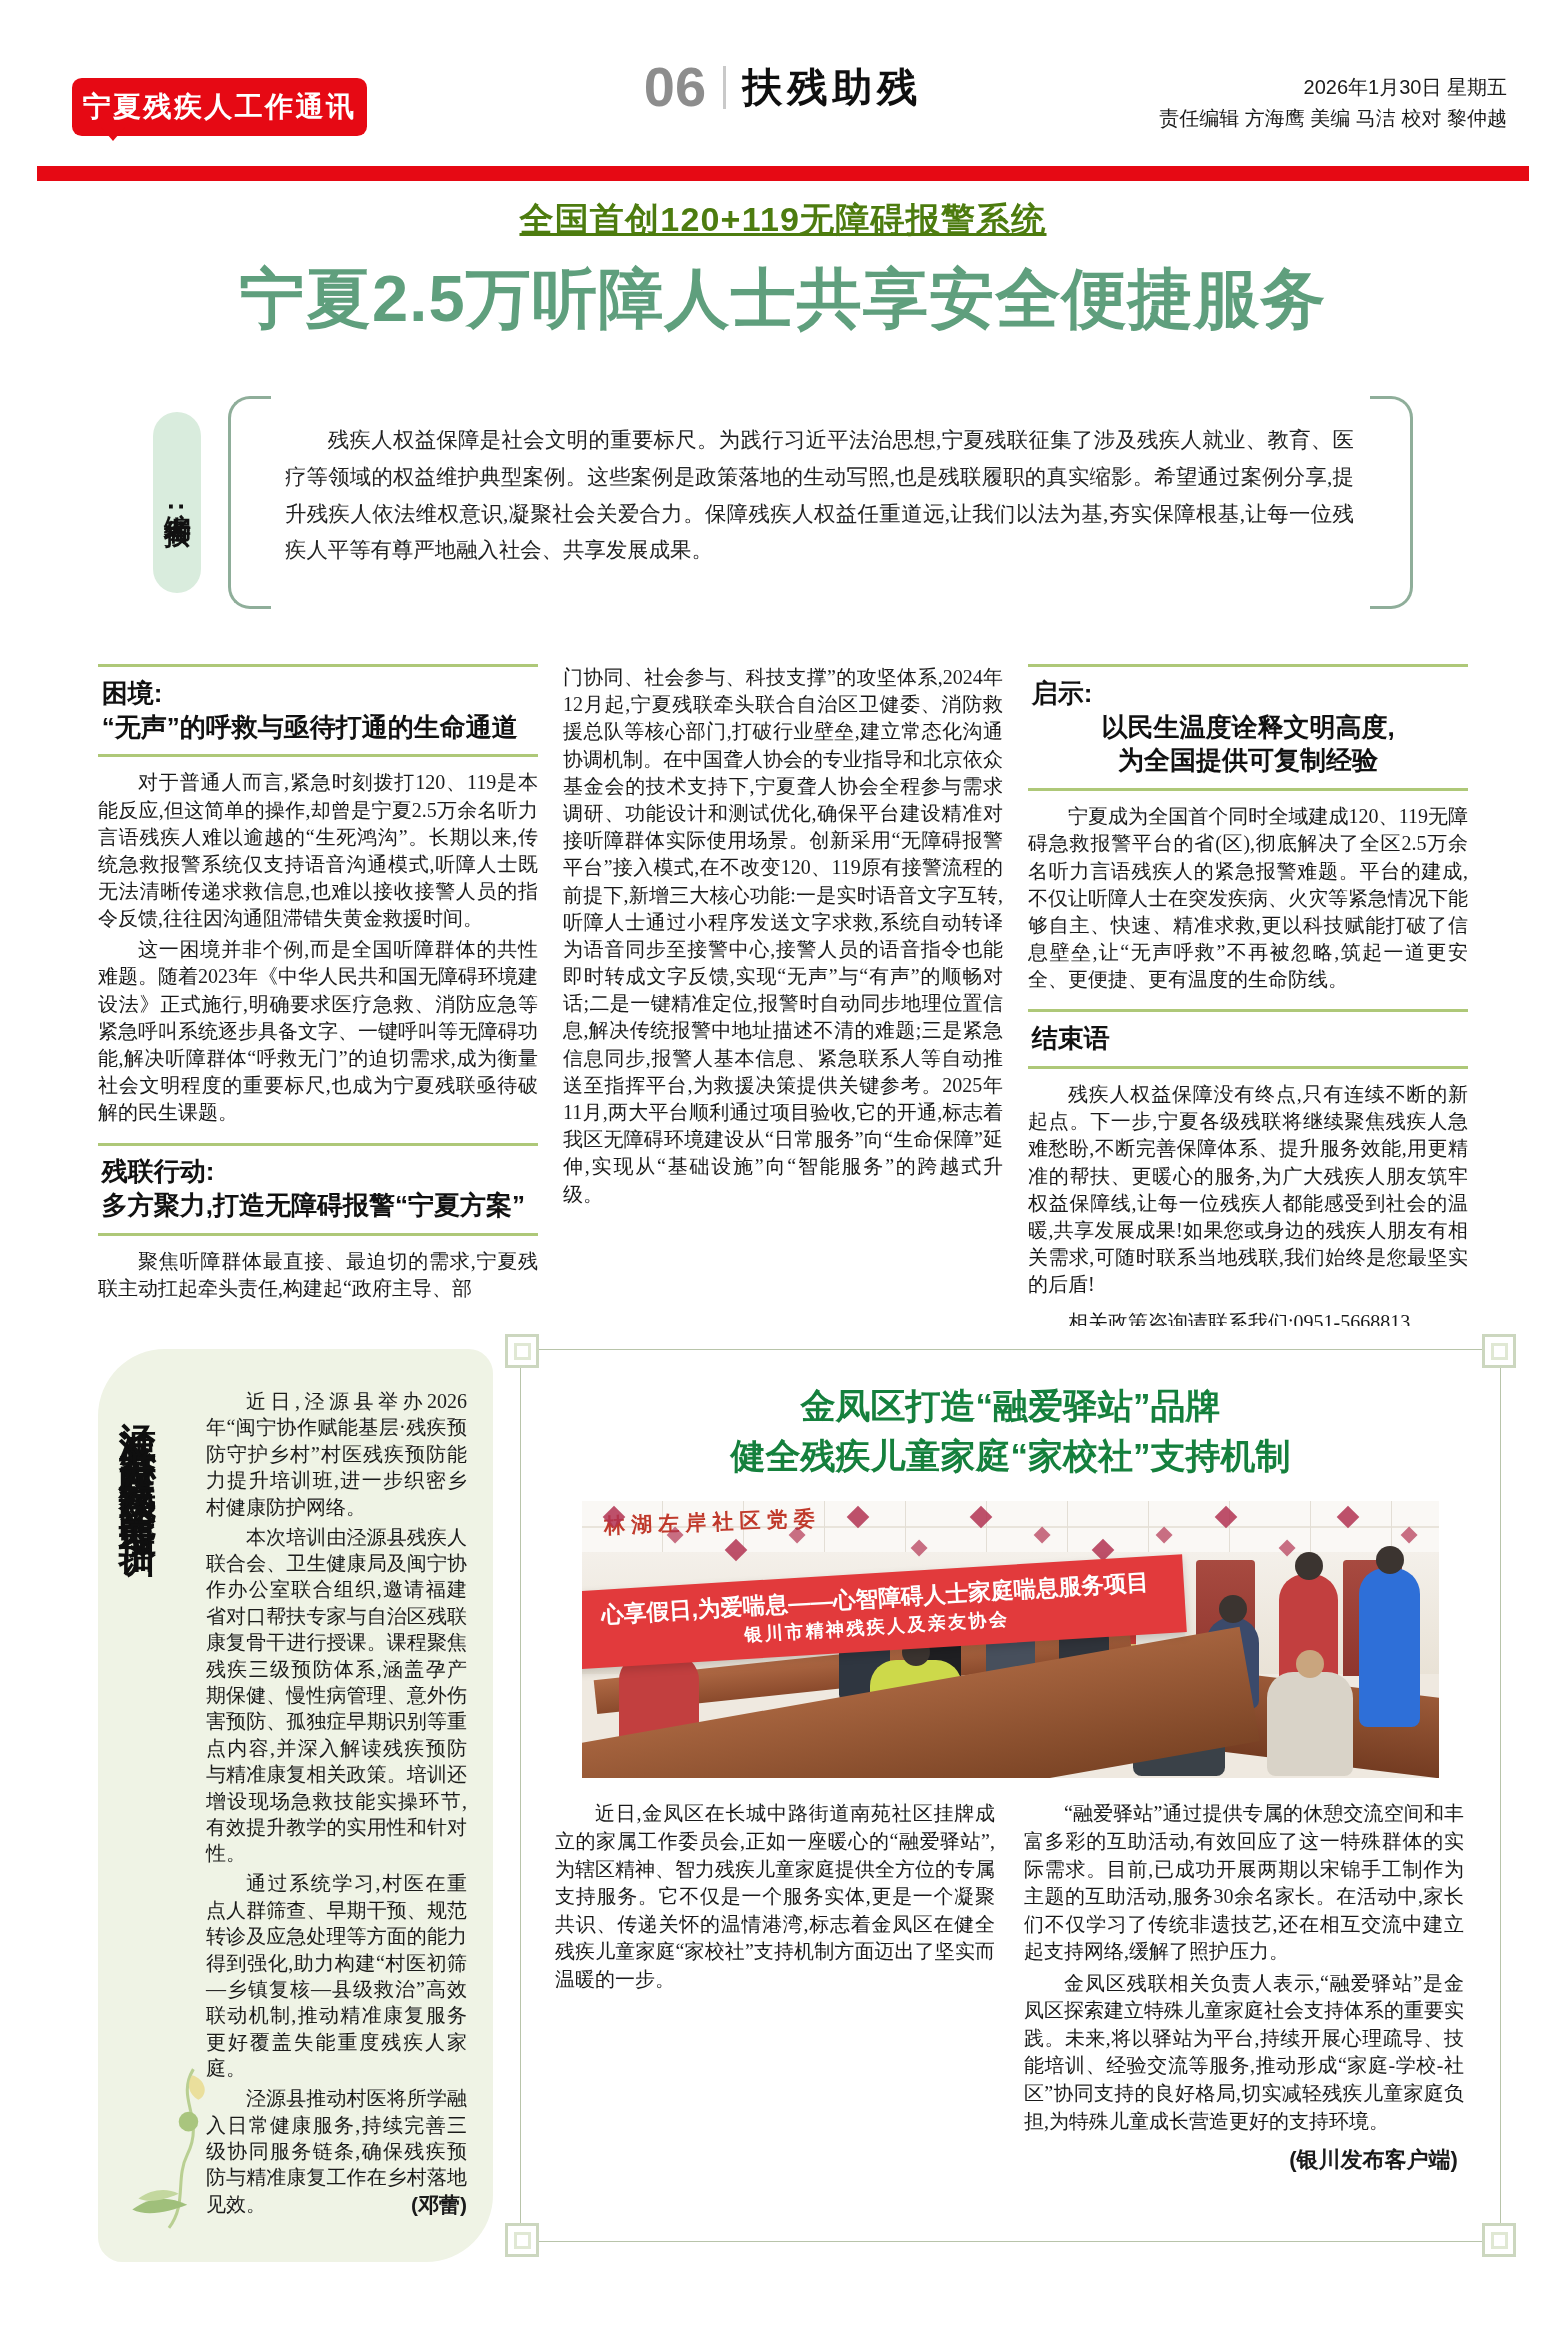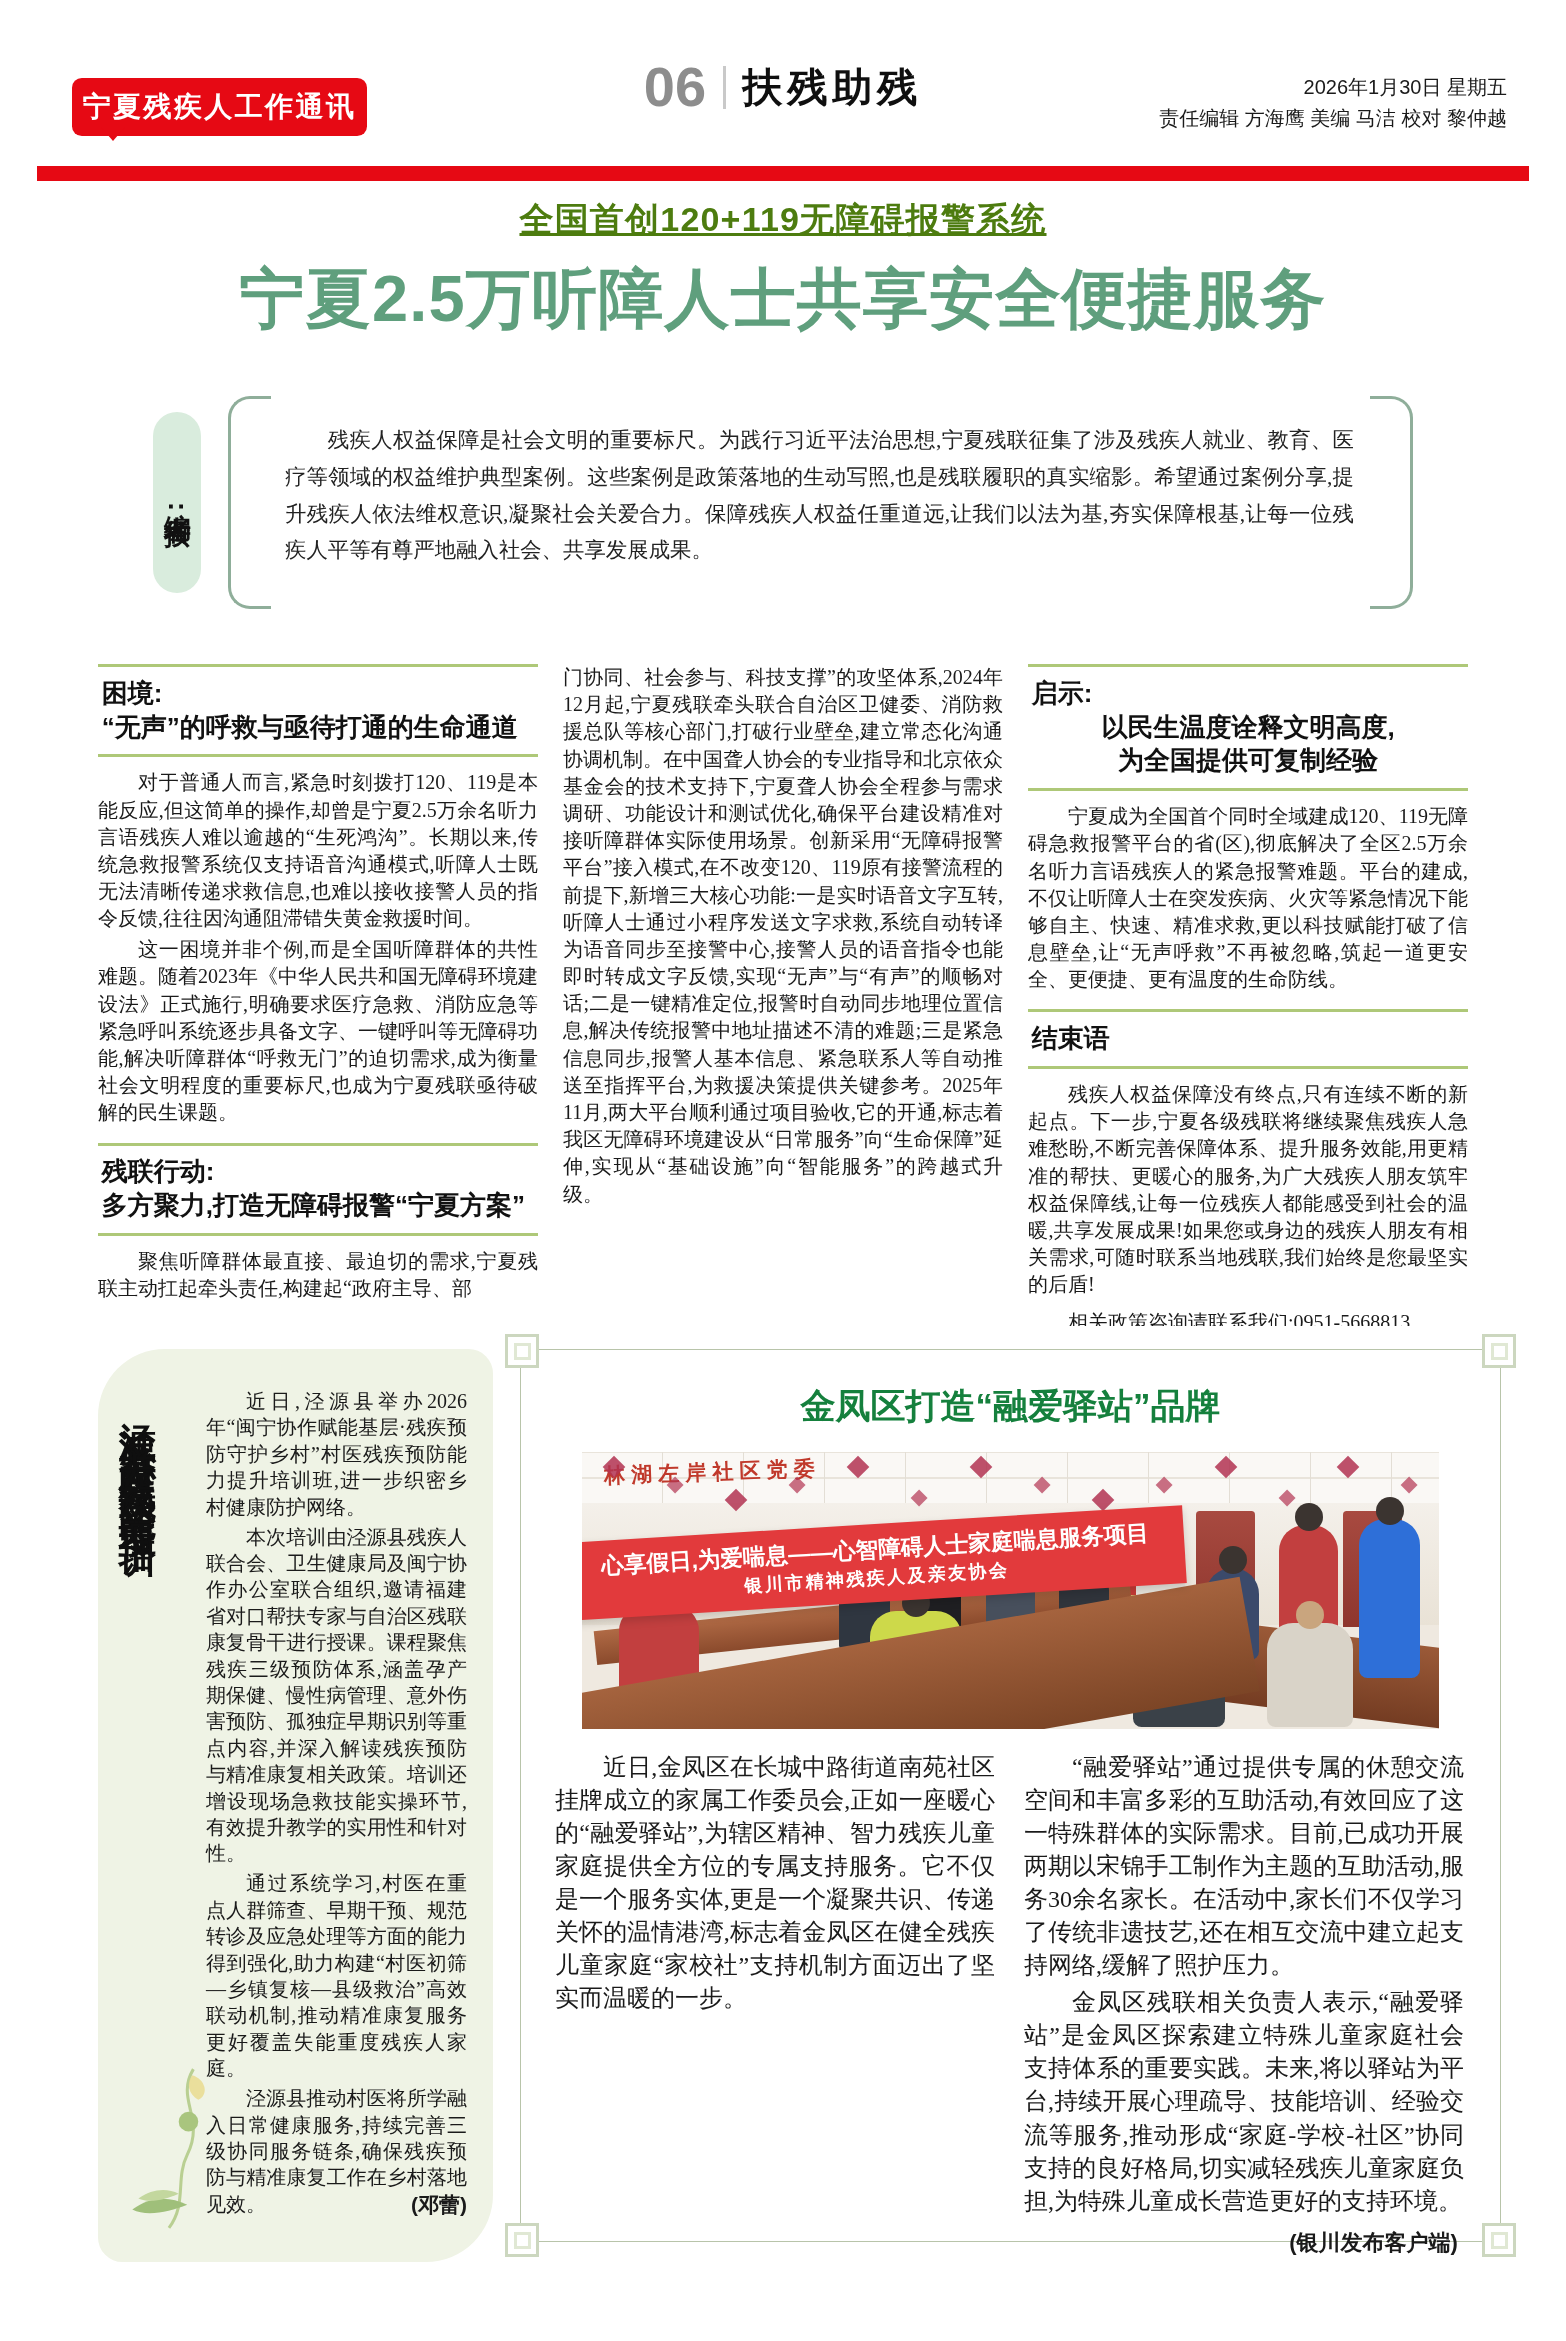--- a/index.html
+++ b/index.html
@@ -85,21 +85,21 @@
   .t1{left:12.2px;bottom:92px;width:538px;height:34px;transform:rotate(-6deg);background:linear-gradient(#b06a45,#8a4a2c);}
   .t2{left:-31px;bottom:-24.5px;width:704px;height:116px;transform:rotate(-10deg);}
   .t3{right:-43px;bottom:18.4px;width:379px;height:80px;transform:rotate(7deg);background:linear-gradient(#9b5a38,#743c22);}
   .pp{position:absolute;border-radius:26px 26px 8.6px 8.6px;}
   .pp::before{content:"";position:absolute;top:-22px;left:50%;transform:translateX(-50%);
         width:28px;height:28px;border-radius:50%;background:#3b3430;}
   .pp.skin::before{background:#c9a57e;}
   
   .scols{display:flex;gap:29px;margin:22px 34px 0;}
   .scol{width:440px;}
-  .scol .bodyp{font-size:24px;line-height:1.38;font-family:Liberation Serif, serif;}
+  .scol .bodyp{font-size:20px;line-height:1.38;font-family:Liberation Serif, serif;}
   .s-byline{font:bold 22px/1.4 "Liberation Sans",sans-serif;text-align:right;margin-top:9.8px;padding-right:6.1px;}
 </style>
 </head>
 <body>
 
 <div id="page">
 
   <div class="badge">
     <span>宁夏残疾人工作通讯</span>
   </div>
@@ -175,20 +175,21 @@
   </div>
 
   <div class="sbox">
     <div class="orn tl"></div>
     <div class="orn tr"></div>
     <div class="orn bl"></div>
     <div class="orn br"></div>
 
     <div class="stitle">
       <div>金凤区打造“融爱驿站”品牌</div>
+      <div>健全残疾儿童家庭“家校社”支持机制</div>
     </div>
 
     <div class="photo">
       <div class="ph-ceiling"></div>
       <div class="ph-wall"></div>
       <div class="ph-walltext">林湖左岸社区党委</div>
       <div class="door d1"></div>
       <div class="door d2"></div>
       <div class="poster"></div>
       <div class="garland">

